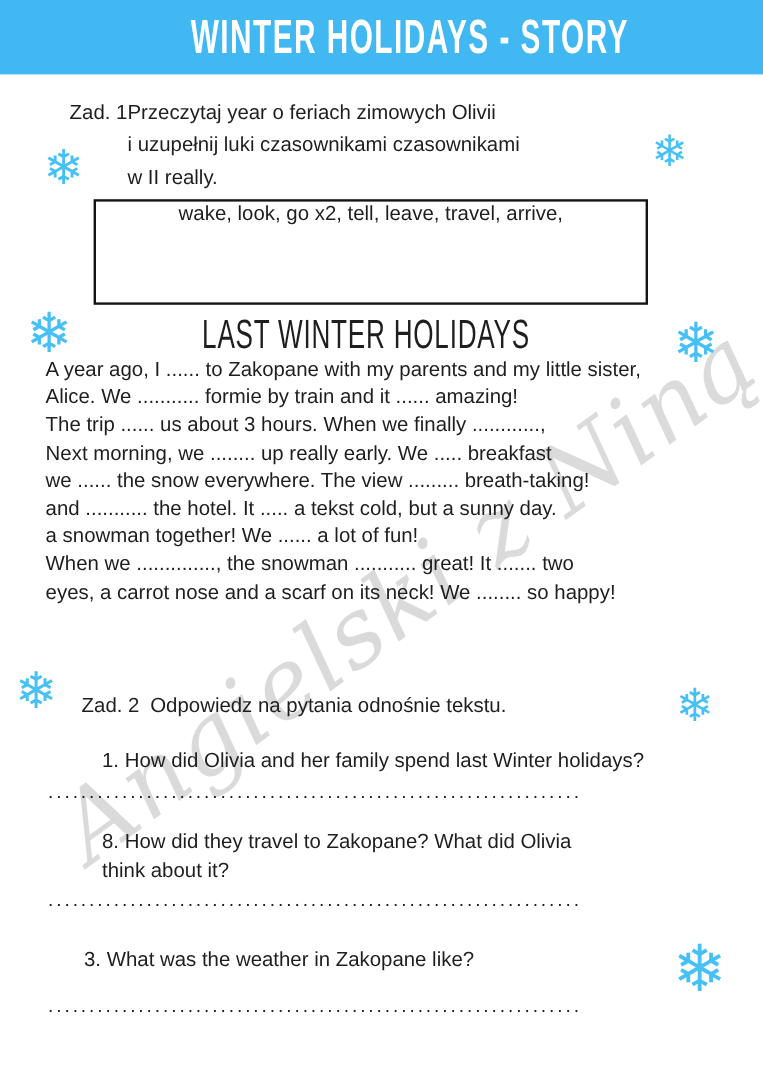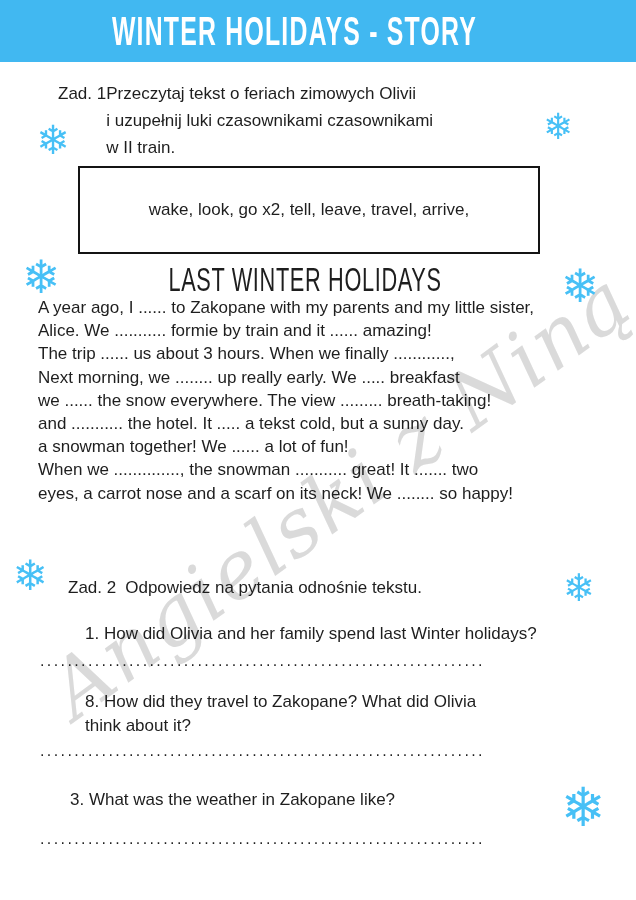--- a/index.html
+++ b/index.html
@@ -11,38 +11,38 @@
     position:absolute;left:340px;top:495px;z-index:0;
     transform:translate(-50%,-50%) rotate(-36deg);
     font-family:"DejaVu Serif",serif;font-style:italic;
     font-size:80px;color:#b7b7b7;opacity:.5;white-space:nowrap;
     pointer-events:none;letter-spacing:2px;
   }
 
   
   .banner{
     position:absolute;left:0;top:0;width:636px;height:62px;z-index:2;
-    background:#41b8f1;display:flex;align-items:center;justify-content:flex-start;
+    background:#41b8f1;display:flex;align-items:center;justify-content:flex-end;
   }
   .banner h1{
     margin:0;color:#ffffff;font-weight:bold;font-size:40px;letter-spacing:2px;
     transform:scaleX(0.62);transform-origin:center center;white-space:nowrap;
   }
 
   .content{position:absolute;inset:0;z-index:1;}
 
   
   .task1{position:absolute;left:58px;top:80px;display:flex;font-size:17px;line-height:27px;}
   .task-label{white-space:nowrap;}
 
   
   .word-bank{
     position:absolute;left:78px;top:166px;width:458px;height:84px;
     border:2.5px solid #141414;background:#ffffff;
-    display:flex;flex-direction:column;justify-content:space-evenly;
+    display:flex;flex-direction:row;justify-content:space-evenly;
     text-align:center;font-size:17px;
   }
 
   
   .story-title{
     position:absolute;left:0;top:260px;width:610px;margin:0;text-align:center;
     font-weight:400;font-size:34px;letter-spacing:1px;
     transform:scaleX(0.64);transform-origin:center center;white-space:nowrap;
   }
   .story{position:absolute;left:38px;top:296px;width:572px;font-size:17px;line-height:23.2px;}
@@ -87,23 +87,23 @@
 
   <header class="banner">
     <h1>WINTER HOLIDAYS - STORY</h1>
   </header>
 
   <div class="content">
 
     <section class="task1">
       <span class="task-label">Zad. 1</span>
       <div class="task-lines">
-        <div>Przeczytaj tekst o feriach zimowych Olivii</div>
+        <div>Przeczytaj year o feriach zimowych Olivii</div>
         <div>i uzupełnij luki czasownikami czasownikami</div>
-        <div>w II train.</div>
+        <div>w II really.</div>
       </div>
     </section>
 
     <div class="word-bank">
       <div>wake, look, go x2, tell, leave, travel, arrive,</div>
     </div>
 
     <h2 class="story-title">LAST WINTER HOLIDAYS</h2>
 
     <div class="story">

